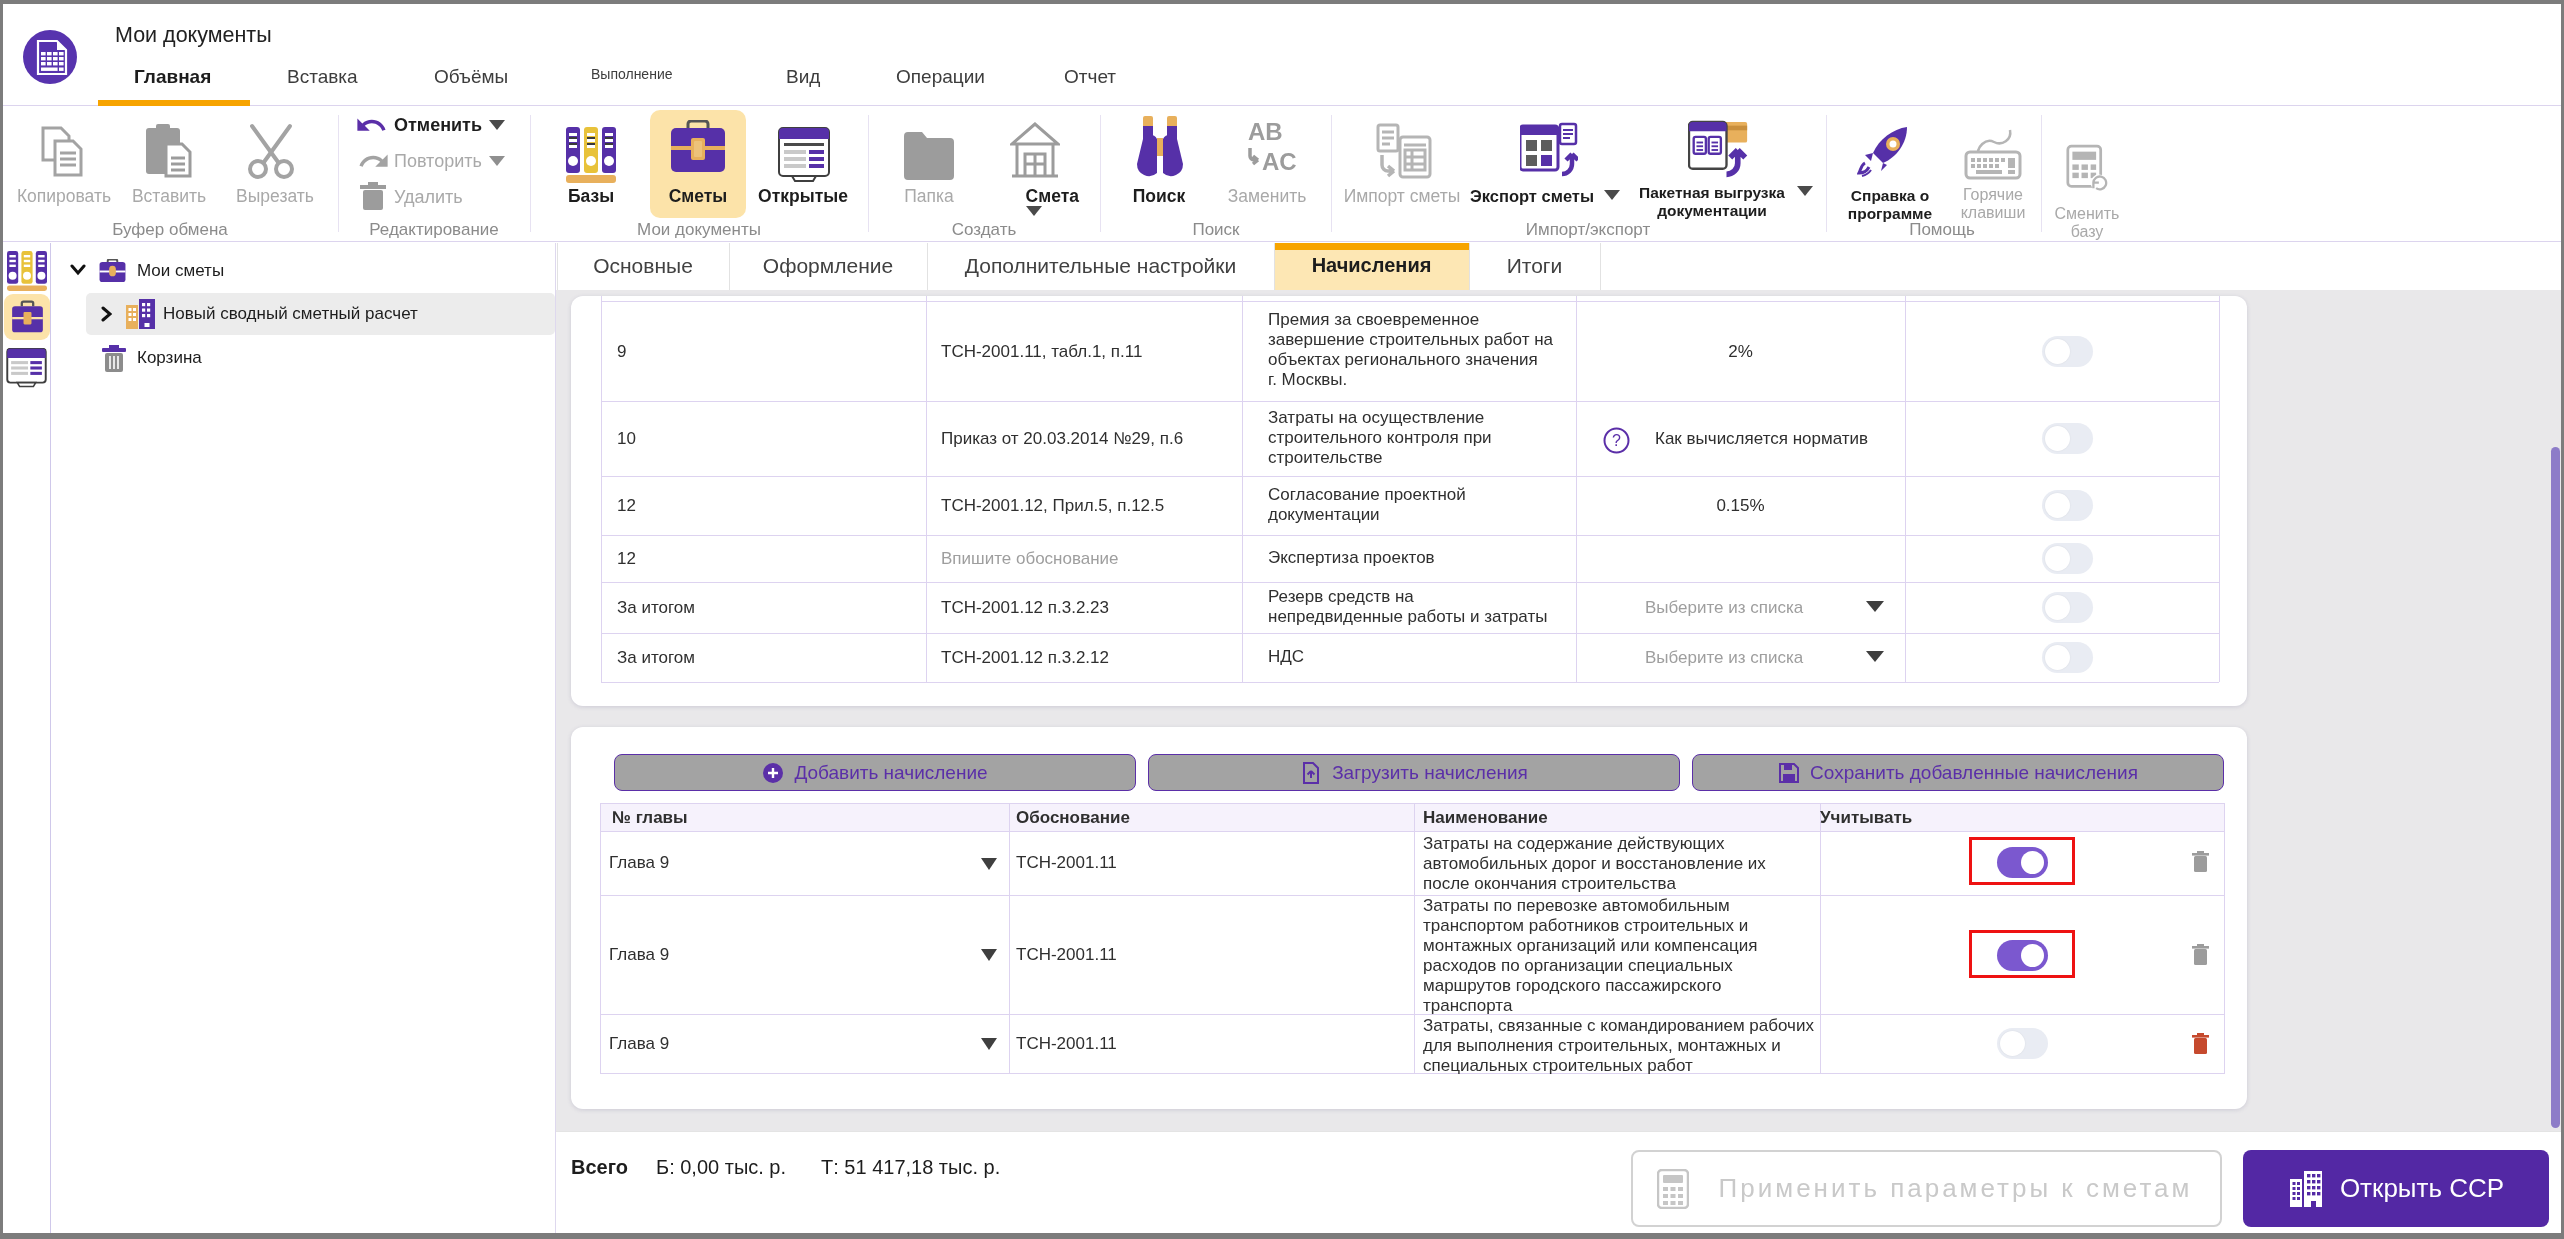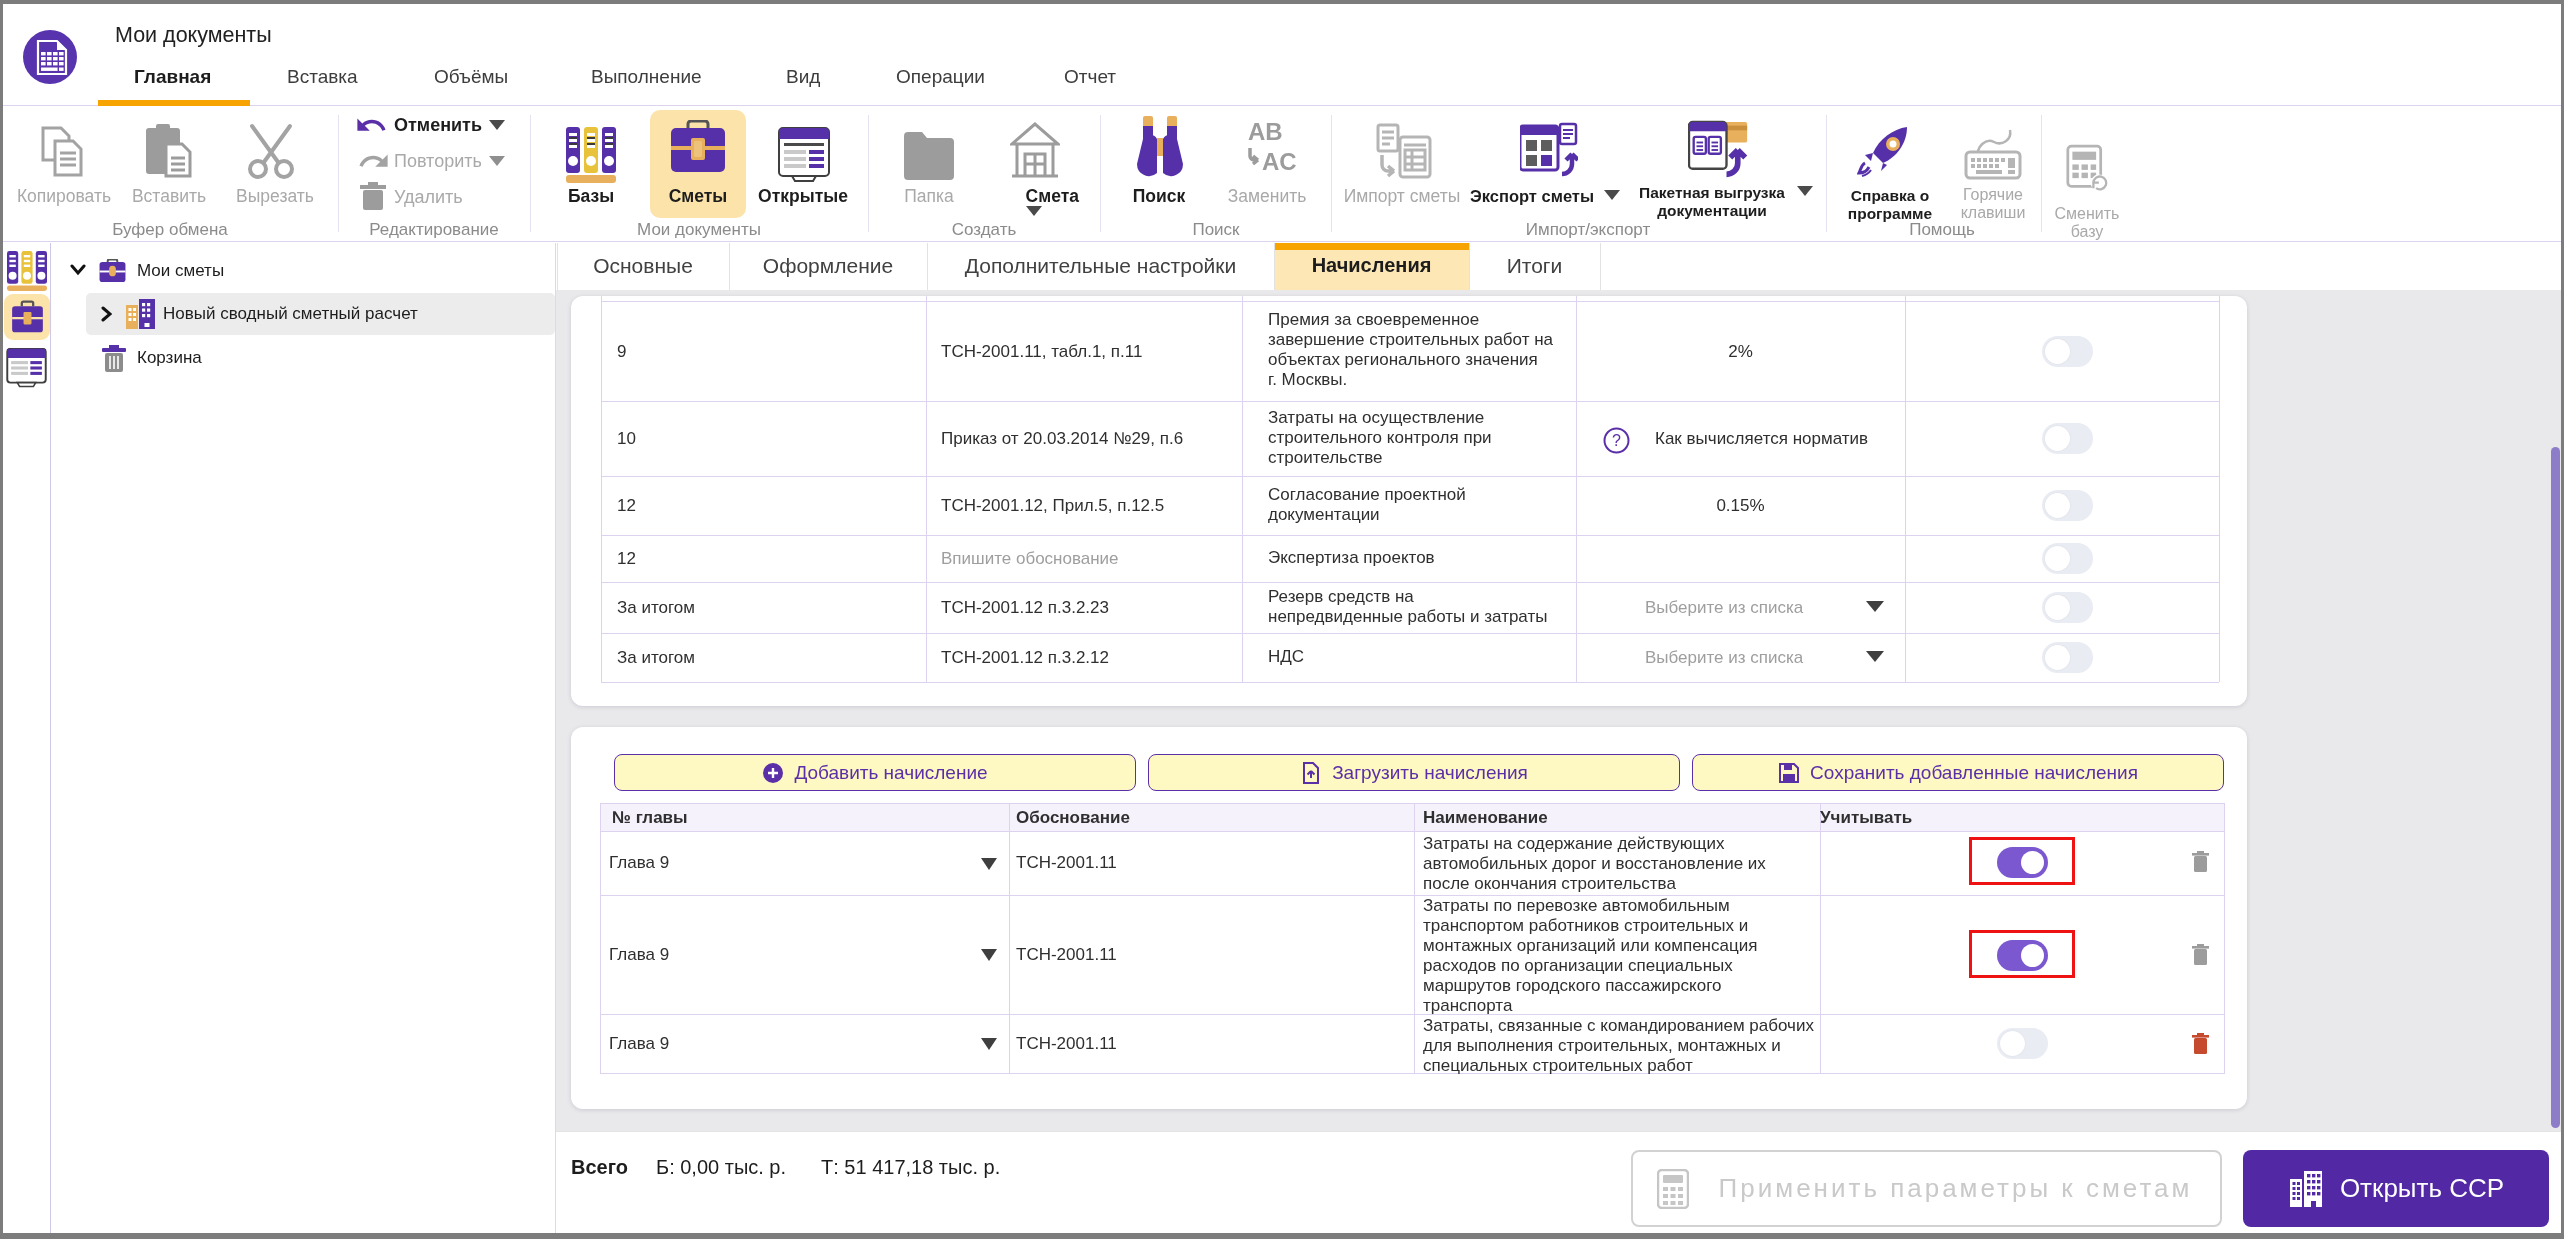--- a/index.html
+++ b/index.html
@@ -18,21 +18,21 @@
   .gline-h { background:#ddd3f0; height:1px; }
   .gline-v { background:#ddd3f0; width:1px; }
   .t1 { font-size:17px; color:#2f2f2f; }
   .ph { color:#9e9e9e; }
   .cellc { display:flex; align-items:center; }
   .toggle-off { width:51px; height:31px; border-radius:16px; background:#e9ecf3; position:absolute; }
   .toggle-off::after { content:""; position:absolute; left:3px; top:3px; width:25px; height:25px; border-radius:50%; background:#fff; box-shadow:0 0 2px rgba(0,0,0,.08); }
   .toggle-on { width:51px; height:31px; border-radius:16px; background:#7b58cf; position:absolute; }
   .toggle-on::after { content:""; position:absolute; right:4px; top:4px; width:23px; height:23px; border-radius:50%; background:#fff; }
   .redframe { position:absolute; border:3px solid #ee1212; }
-  .pbtn { position:absolute; border:1.5px solid #5b2fa8; border-radius:8px; background:#fef9c3; color:#5b2fa8; font-size:19px; display:flex; align-items:center; justify-content:center; gap:10px; }
+  .pbtn { position:absolute; border:1.5px solid #5b2fa8; border-radius:8px; background:#a3a3a3; color:#5b2fa8; font-size:19px; display:flex; align-items:center; justify-content:center; gap:10px; }
 </style>
 </head>
 <body>
 <div id="stage">
 
   <div class="abs border" style="left:0;top:0;width:2564px;height:4px;"></div>
   <div class="abs border" style="left:0;top:0;width:3px;height:1239px;"></div>
   <div class="abs border" style="left:2561px;top:0;width:3px;height:1239px;"></div>
   <div class="abs border" style="left:0;top:1233px;width:2564px;height:6px;"></div>
 
@@ -56,21 +56,21 @@
           <rect x="30" y="32" width="4.6" height="3.4"></rect>
           <rect x="36" y="32" width="4.6" height="3.4"></rect>
         <rect x="18" y="37.5" width="16.6" height="3.4"></rect>
           <rect x="36" y="37.5" width="4.6" height="3.4"></rect>
       </g>
     </svg>
     <div class="abs" style="left:115px;top:23px;font-size:21.5px;color:#212121;">Мои документы</div>
     <div class="abs" style="left:134px;top:66px;font-size:19px;font-weight:bold;color:#1d1d1d;">Главная</div>
     <div class="abs" style="left:287px;top:66px;font-size:19px;color:#3d3d3d;">Вставка</div>
     <div class="abs" style="left:434px;top:66px;font-size:19px;color:#3d3d3d;">Объёмы</div>
-    <div class="abs" style="left:591px;top:66px;font-size:19px;color:#3d3d3d;">Выполнение</div>
+    <div class="abs" style="left:591px;top:66px;font-size:14px;color:#3d3d3d;">Выполнение</div>
     <div class="abs" style="left:786px;top:66px;font-size:19px;color:#3d3d3d;">Вид</div>
     <div class="abs" style="left:896px;top:66px;font-size:19px;color:#3d3d3d;">Операции</div>
     <div class="abs" style="left:1064px;top:66px;font-size:19px;color:#3d3d3d;">Отчет</div>
     <div class="abs" style="left:98px;top:100px;width:152px;height:6px;background:#f7a400;"></div>
   </div>
 
   <div class="abs" style="left:3px;top:107px;width:2558px;height:135px;background:#fff;border-bottom:1px solid #dcd4ee;"></div>
   <div id="ribbon" class="abs" style="left:0;top:0;width:2564px;height:242px;">
     <div class="abs sep-v" style="left:338px;top:115px;height:117px;"></div>
     <div class="abs sep-v" style="left:530px;top:115px;height:117px;"></div>

